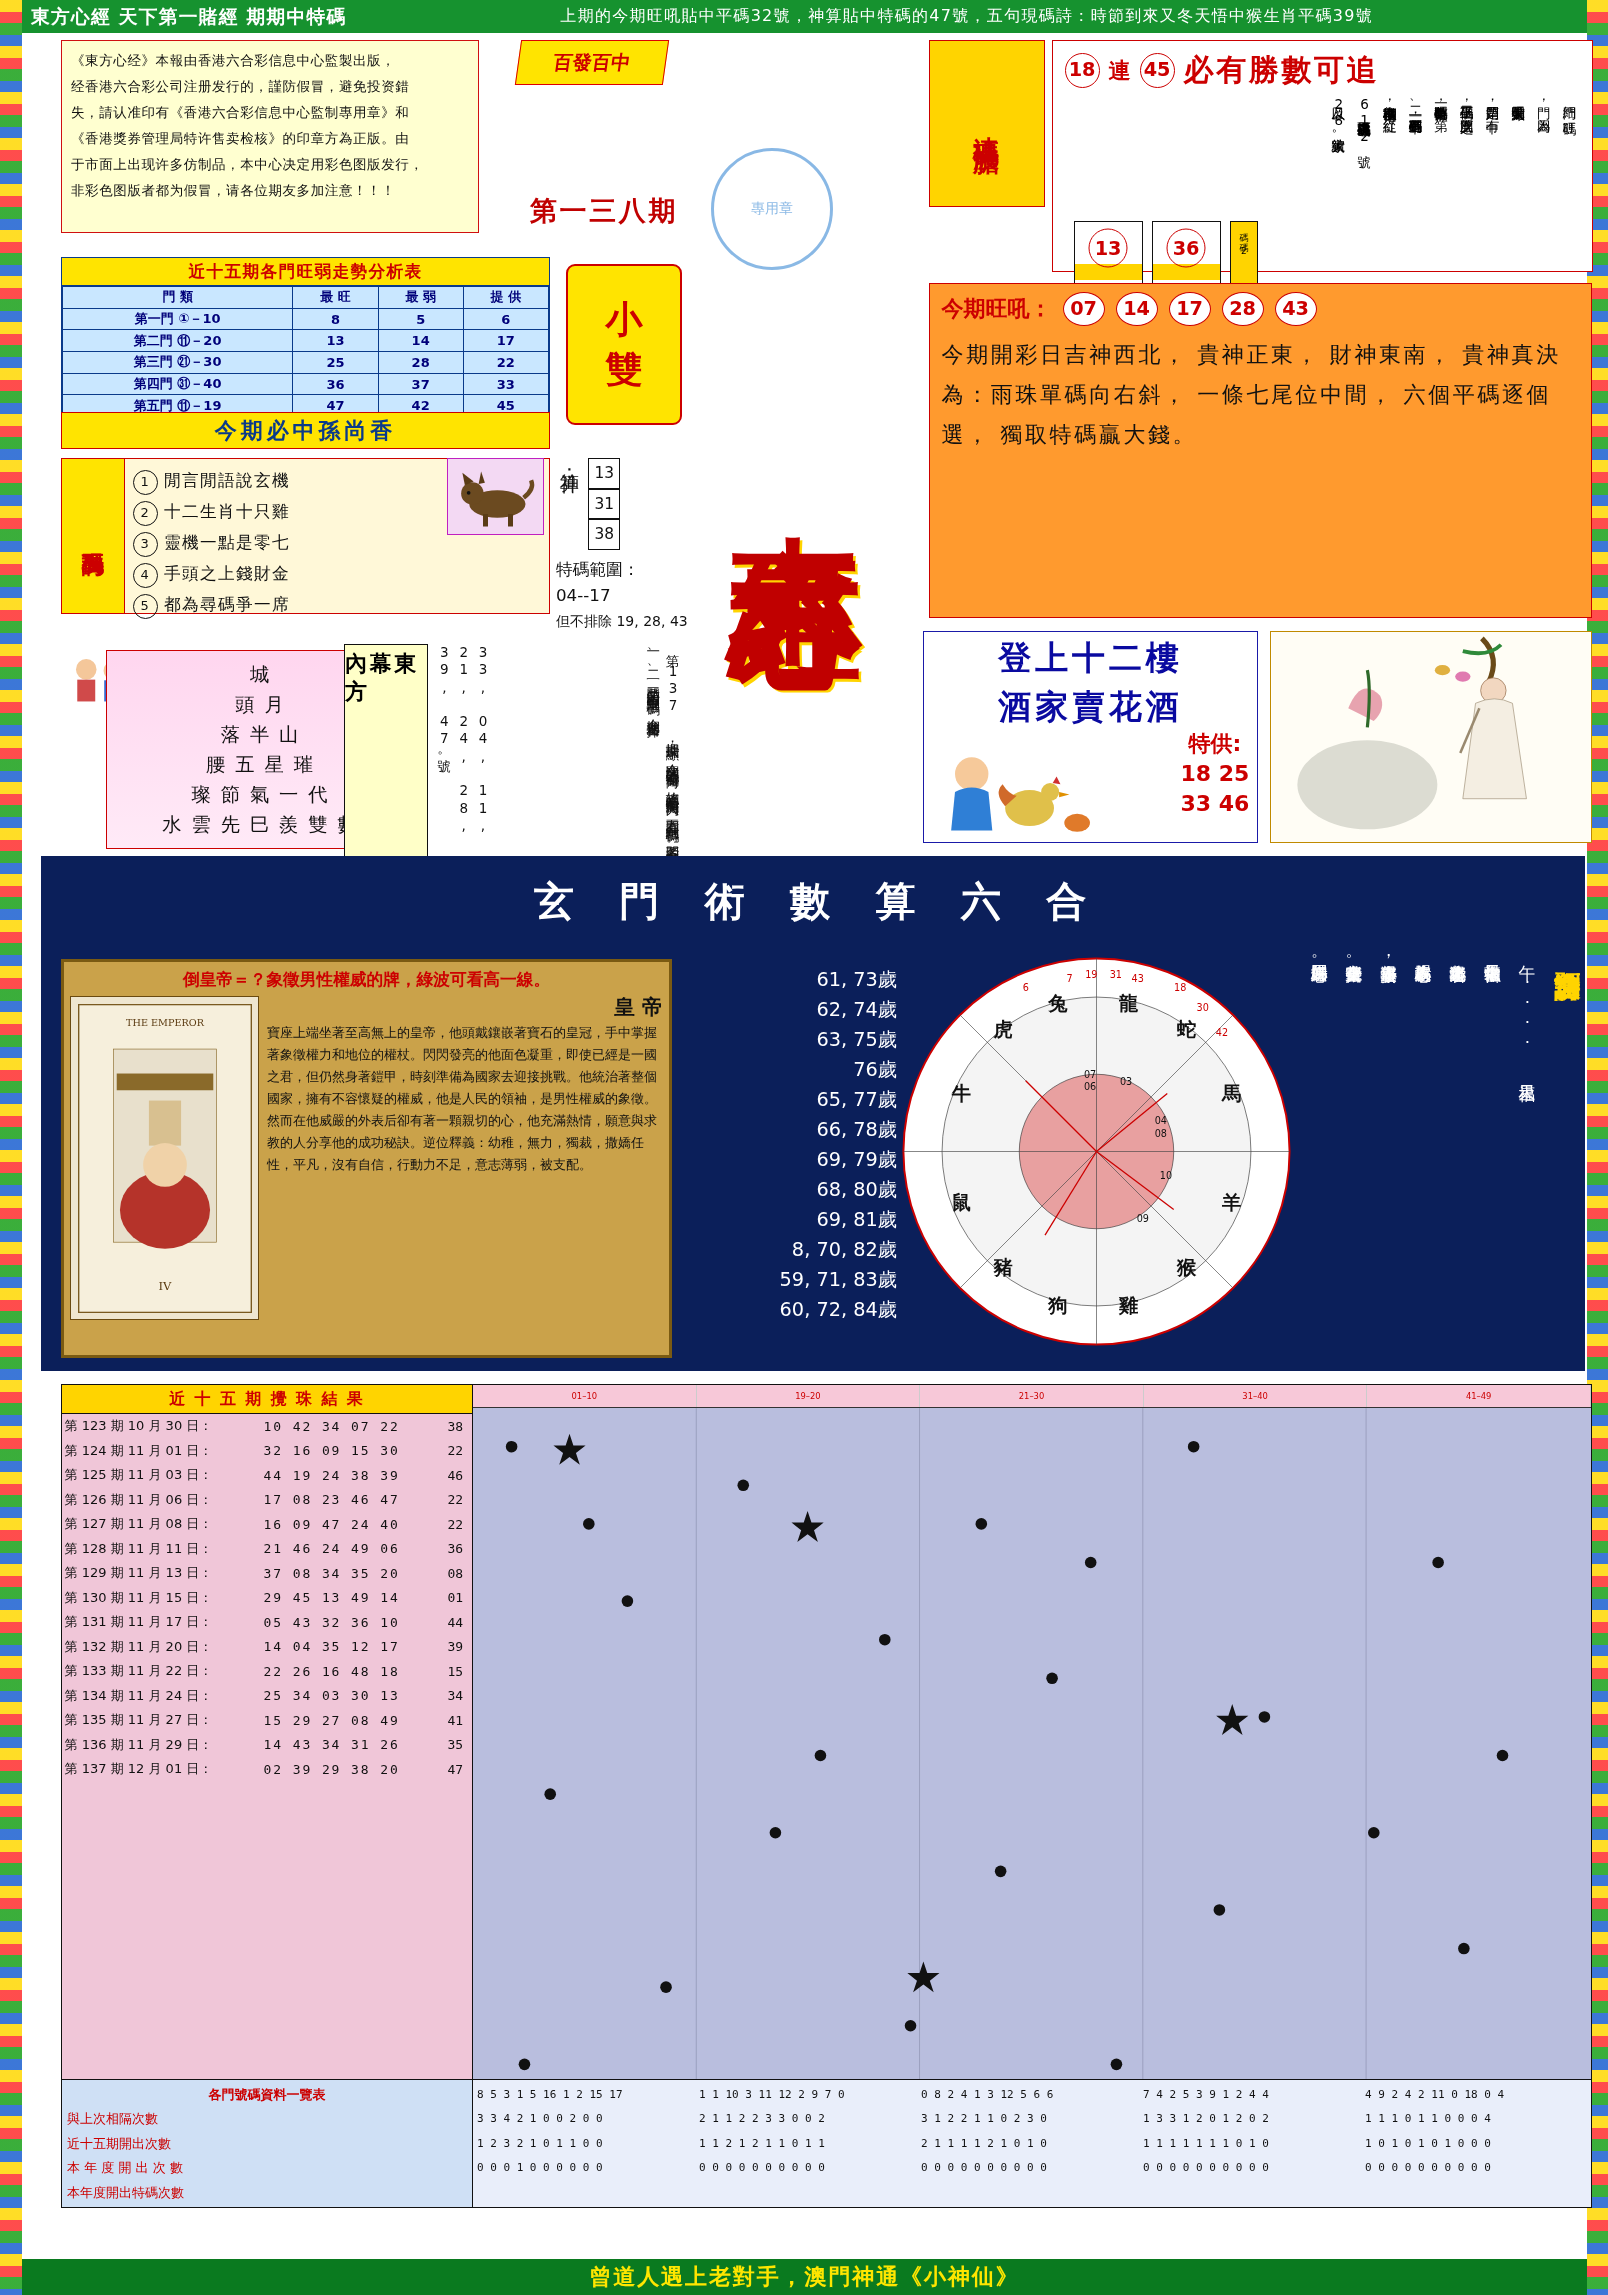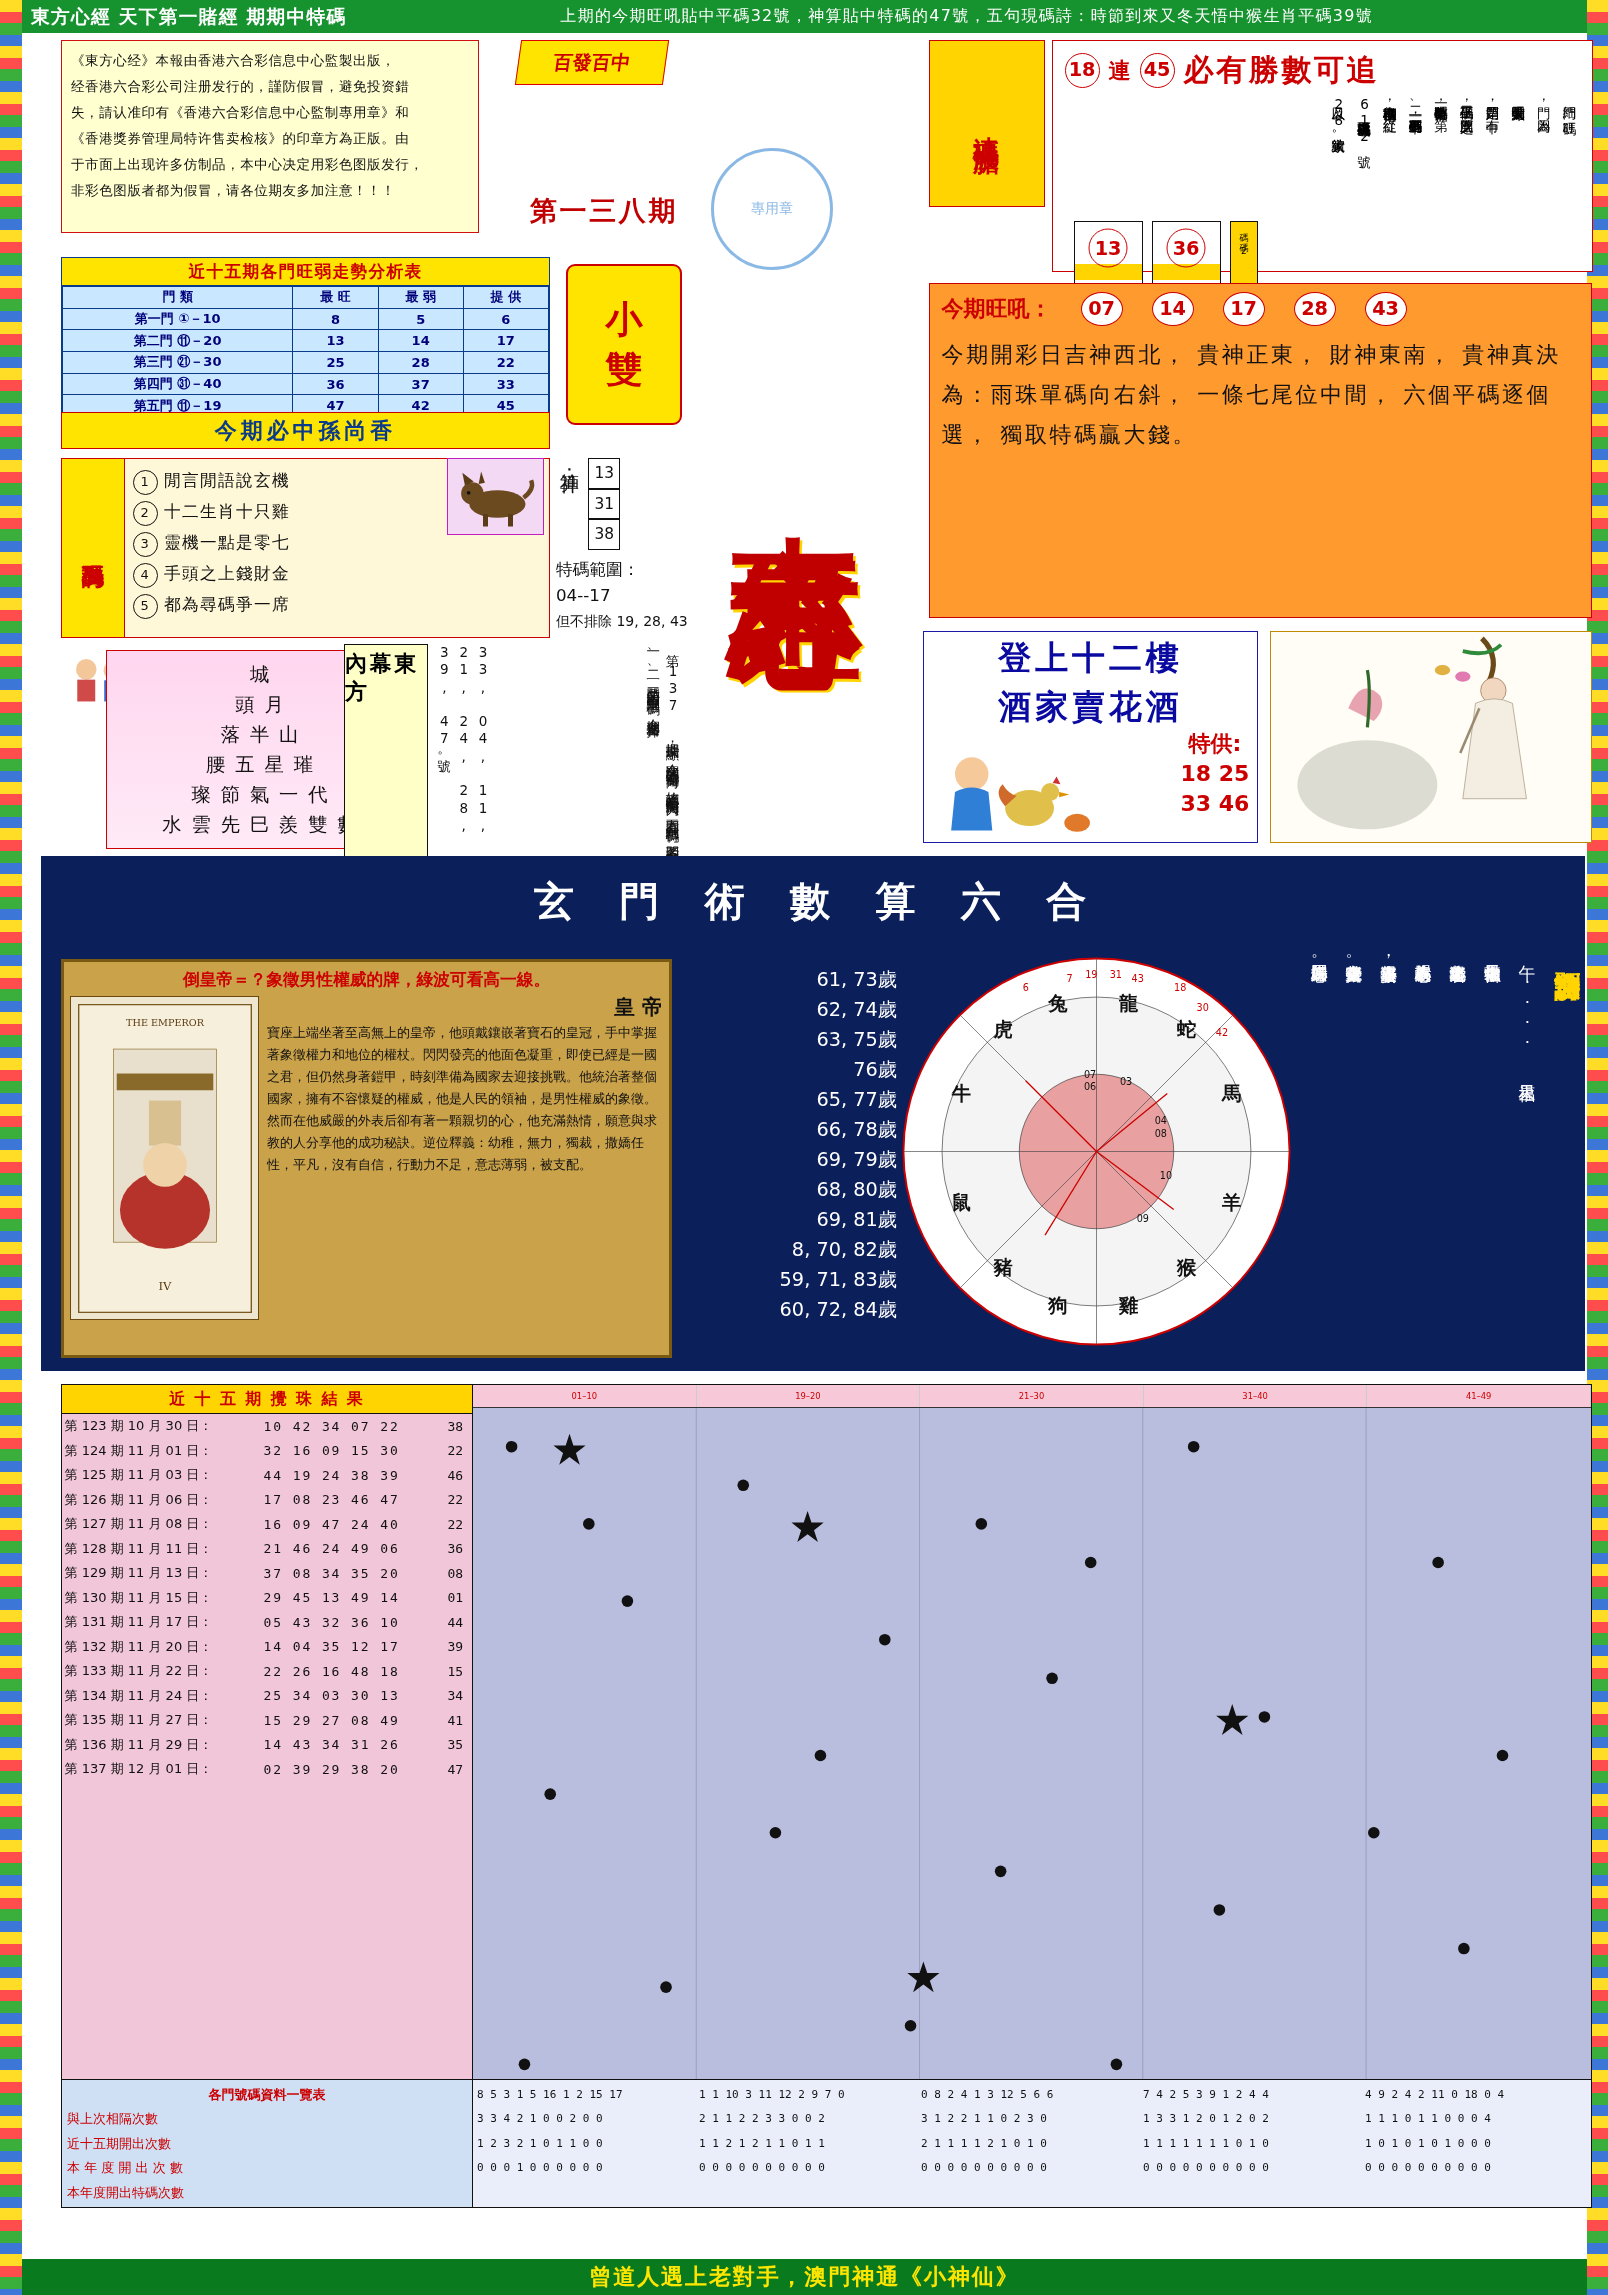--- a/index.html
+++ b/index.html
@@ -47,21 +47,21 @@
   .trend table{width:100%;border-collapse:collapse;font-size:13px;}
   .trend td,.trend th{border:0.6px solid #0a3a8a;text-align:center;height:18.7px;color:#00007a;font-weight:bold;}
   .banner1{left:39px;top:412px;width:489px;height:37px;background:#ffe400;border:1.9px solid #c00;
     display:flex;align-items:center;justify-content:center;font-size:22px;font-weight:bold;color:#0a3a8a;letter-spacing:3.9px;}
 
   
   .xiaoshuang{left:544px;top:264px;width:116px;height:161px;background:#ffe400;border:2.6px solid #c00;border-radius:9px;
     display:flex;flex-direction:column;align-items:center;justify-content:center;font-size:37px;font-weight:bold;color:#c00;}
 
   
-  .poembox{left:39px;top:458px;width:489px;height:180px;background:#fff8d8;border:1.9px solid #c00;display:flex;}
+  .poembox{left:39px;top:458px;width:489px;height:156px;background:#fff8d8;border:1.9px solid #c00;display:flex;}
   .poembox .side{width:62px;background:#ffe400;display:flex;align-items:center;justify-content:center;
     font-size:22px;font-weight:bold;color:#c00;border-right:1.3px solid #c00;}
   .poembox ol{margin:0;padding:6.4px 0 0 7.7px;list-style:none;font-size:16.7px;line-height:31px;color:#111;letter-spacing:1.3px;}
   .poembox ol li span.num{display:inline-block;width:23px;height:23px;line-height:22px;border:1.3px solid #111;border-radius:50%;
     text-align:center;font-size:13px;margin-right:6.4px;}
 
   
   .dogbox{left:425px;top:458px;width:97px;height:77px;border:1.9px solid #c020c0;background:#f7d7f7;}
   .shensuan{left:534px;top:458px;width:148px;height:174px;font-size:16.7px;color:#111;line-height:26px;}
   .numcol{display:inline-block;border:1.3px solid #111;padding:1.3px 5.1px;font-size:15.4px;background:#fff;}
@@ -89,21 +89,21 @@
 
   
   .ballcard{width:67px;height:77px;border:1.3px solid #111;background:#fff;position:relative;}
   .ballcard .circ{position:absolute;left:50%;top:26px;transform:translate(-50%,-50%);width:37px;height:37px;border-radius:50%;
     border:1.9px solid #c00;color:#c00;font-size:19.3px;font-weight:bold;display:flex;align-items:center;justify-content:center;}
   .ballcard .ft{position:absolute;left:0;right:0;bottom:1.3px;text-align:center;font-size:11px;color:#c00;}
   .ballcard .gold{position:absolute;left:0;right:0;top:42px;height:16.7px;background:#ffd400;}
 
   
   .orange{left:907px;top:283px;width:663px;height:335px;background:#ff9a2e;border:1.9px solid #c00;padding:7.7px 11.6px;}
-  .orange .row1{display:flex;align-items:center;gap:29px;font-size:22px;font-weight:bold;color:#c00;}
+  .orange .row1{display:flex;align-items:center;gap:11px;font-size:22px;font-weight:bold;color:#c00;}
   .orange .ball{width:40px;height:32px;border-radius:50%;background:#fff;border:1.9px solid #c00;color:#c00;
     display:flex;align-items:center;justify-content:center;font-size:19.3px;font-weight:bold;}
   .orange p{font-size:22px;line-height:40px;color:#111;letter-spacing:2.6px;margin:9px 0 0 0;}
 
   
   .wine{left:901px;top:631px;width:335px;height:212px;background:#fff;border:1.9px solid #1a1aa8;}
   .wine .l1{font-size:33px;font-weight:bold;color:#0a0aa0;text-align:center;margin-top:3.9px;letter-spacing:3.9px;}
   .wine .tg{position:absolute;right:7.7px;top:97px;text-align:center;color:#c00;font-size:22px;font-weight:bold;line-height:30px;}
   .picbox{left:1248px;top:631px;width:322px;height:212px;background:#fff;border:1.9px solid #c08a00;}
 

